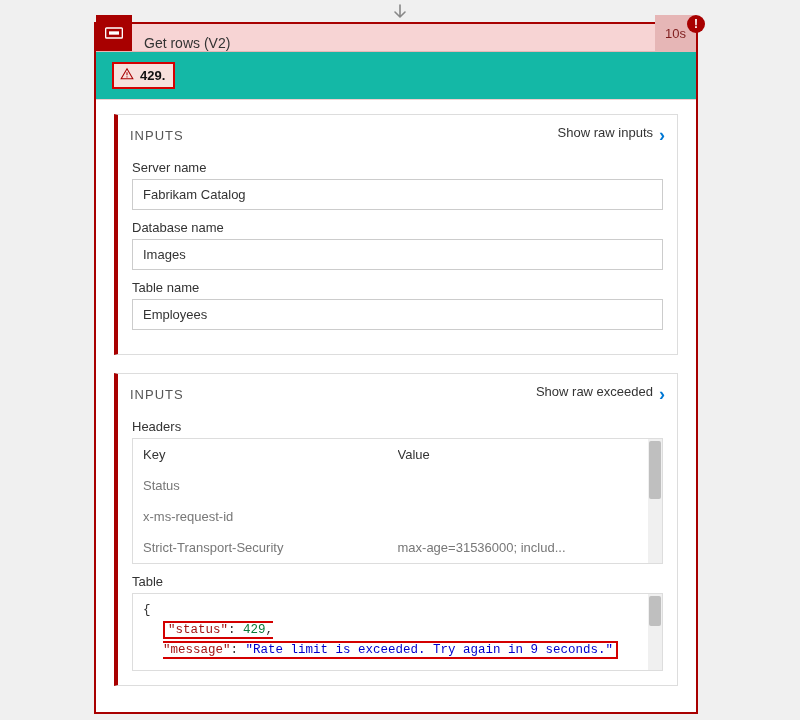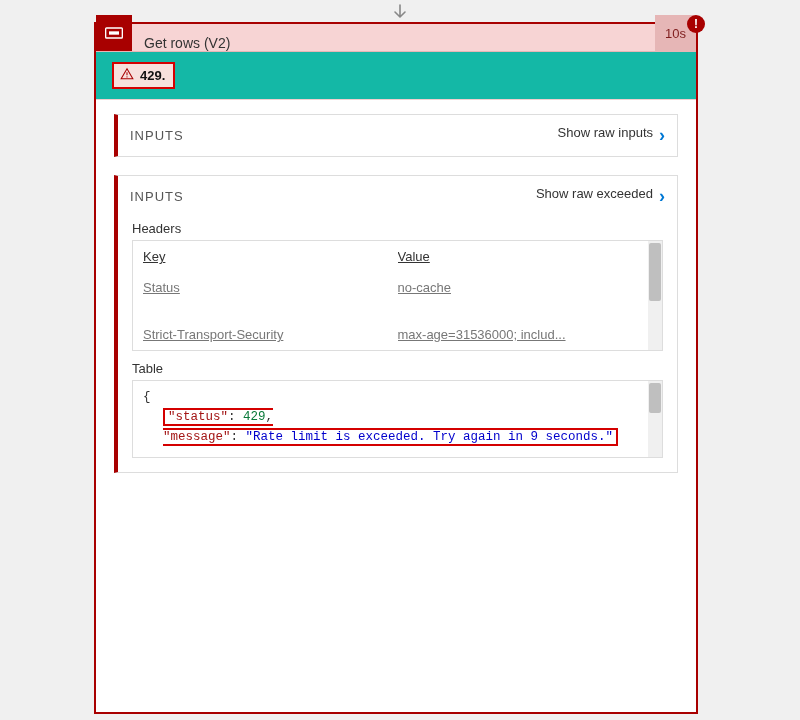--- a/index.html
+++ b/index.html
@@ -124,21 +124,20 @@
   }
   .headers-wrap {
     border: 1px solid #ddd;
     position: relative;
   }
   .headers-row {
     display: flex;
     padding: 8px 10px;
     color: #777;
     font-size: 13px;
-    text-decoration: underline;
   }
   .headers-row.head { color: #333; }
   .hk { flex: 0 0 50%; overflow: hidden; text-overflow: ellipsis; white-space: nowrap; }
   .hv { flex: 1; overflow: hidden; text-overflow: ellipsis; white-space: nowrap; padding-right: 10px;}
   .headers-scroll {
     position: absolute;
     right: 0; top: 0; bottom: 0; width: 14px;
     background: #f0f0f0;
   }
   .headers-thumb {
@@ -211,20 +210,34 @@
     <div class="card-body">
 
       <div class="section">
         <div class="section-head">
           <div class="section-title">INPUTS</div>
           <div class="raw-link">
             <span>Show raw inputs</span>
             <span class="chev">›</span>
           </div>
         </div>
+        <div class="section-content">
+          <div class="field">
+            <div class="field-label">Server name</div>
+            <div class="field-box">Fabrikam Catalog</div>
+          </div>
+          <div class="field">
+            <div class="field-label">Database name</div>
+            <div class="field-box">Images</div>
+          </div>
+          <div class="field">
+            <div class="field-label">Table name</div>
+            <div class="field-box">Employees</div>
+          </div>
+        </div>
       </div>
 
       <div class="section" style="margin-bottom:10px;">
         <div class="section-head">
           <div class="section-title">INPUTS</div>
           <div class="raw-link">
             <span>Show raw exceeded</span>
             <span class="chev">›</span>
           </div>
         </div>
@@ -232,23 +245,23 @@
 
           <div class="field">
             <div class="field-label">Headers</div>
             <div class="headers-wrap">
               <div class="headers-row head">
                 <div class="hk">Key</div>
                 <div class="hv">Value</div>
               </div>
               <div class="headers-row">
                 <div class="hk">Status</div>
-                <div class="hv">no-cache</div>
               </div>
               <div class="headers-row">
+                <div class="hk">x-ms-request-id</div>
               </div>
               <div class="headers-row">
                 <div class="hk">Strict-Transport-Security</div>
                 <div class="hv">max-age=31536000; includ...</div>
               </div>
               <div class="headers-scroll">
                 <div class="headers-thumb"></div>
               </div>
             </div>
           </div>

